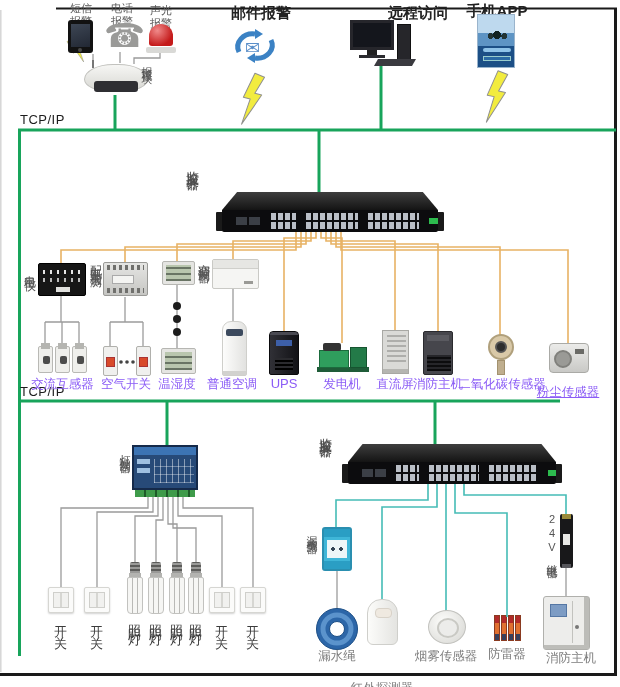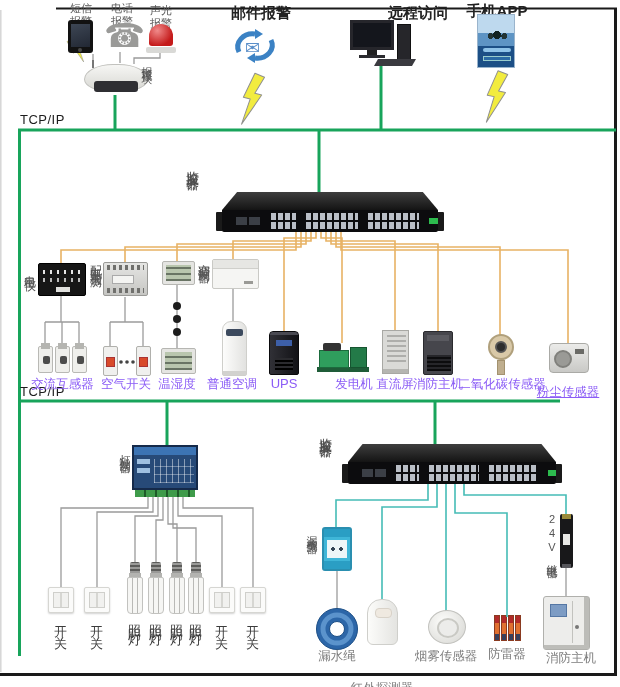--- a/index.html
+++ b/index.html
@@ -372,21 +372,21 @@
       <i class="vent"></i>
     </div>
   <div class="lbl hlabel" style="left:264px;top:376px;width:40px;font-size:13px;">UPS</div>
 
   <div class="dev gen">
       <i class="base"></i>
       <i class="body"></i>
       <i class="alt"></i>
       <i class="pipes"></i>
     </div>
-  <div class="lbl hlabel" style="left:317px;top:376px;width:50px;margin-left:12px;">发电机</div>
+  <div class="lbl hlabel" style="left:317px;top:376px;width:50px;">发电机</div>
 
   <div class="dev dcp">
       <i class="slots"></i>
       <i class="base"></i>
     </div>
   <div class="lbl hlabel" style="left:370px;top:376px;width:50px;">直流屏</div>
 
   <div class="dev pac">
       <i class="top"></i>
       <i class="grille"></i>

